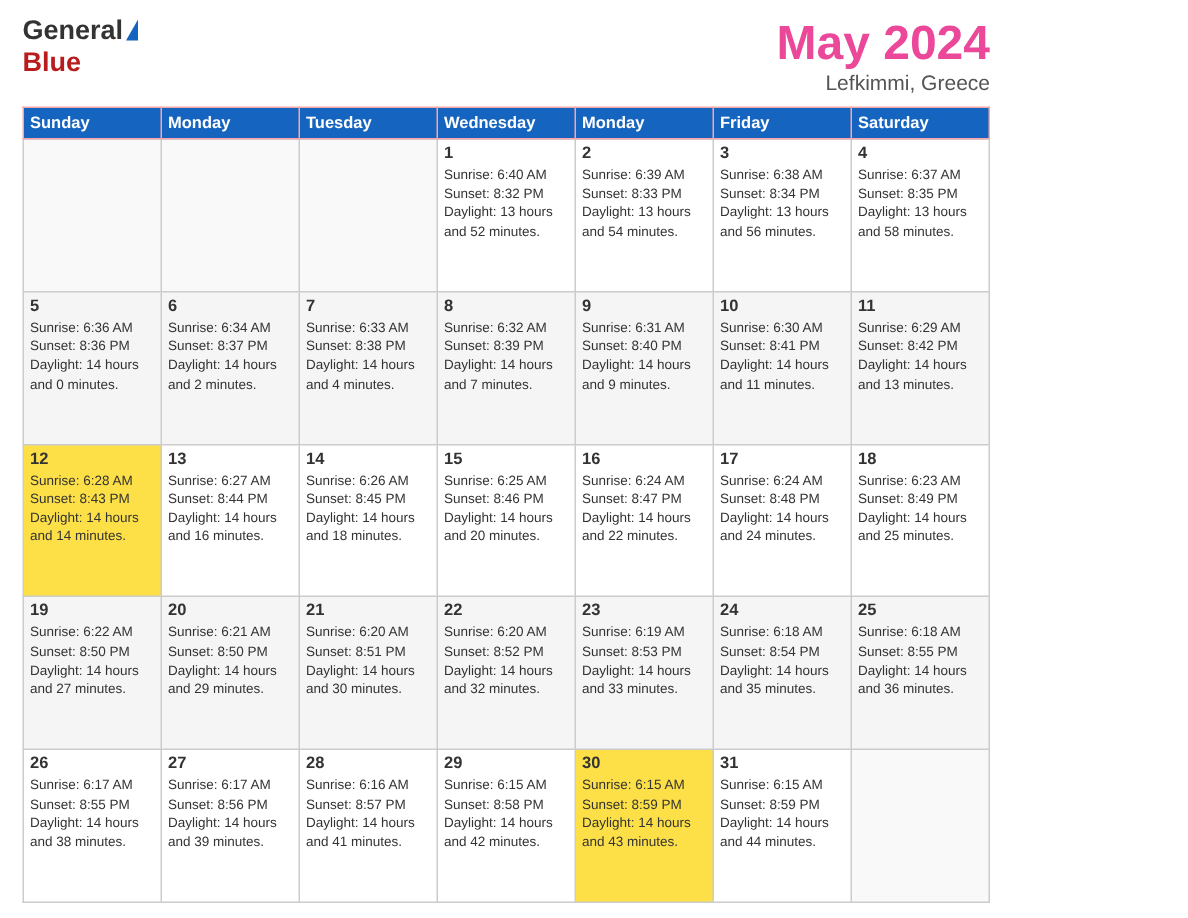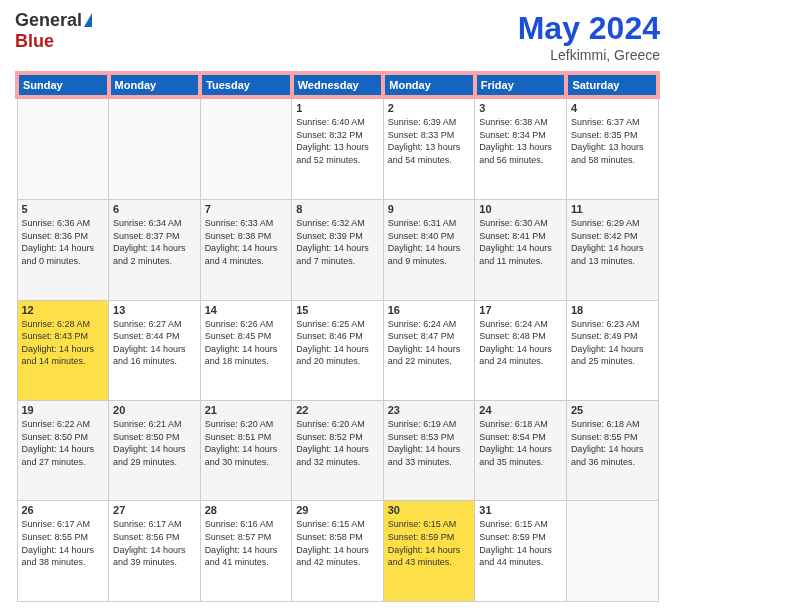--- a/index.html
+++ b/index.html
@@ -50,41 +50,41 @@
       border-bottom: 14px solid #1565c0;
       margin-left: 2px;
       margin-bottom: 2px;
     }
     .title-block {
       text-align: right;
     }
     .title-month {
       font-size: 32px;
       font-weight: bold;
-      color: #1d4ed8;
+      color: #ec4899;
     }
     .title-location {
       font-size: 14px;
       color: #555;
     }
     .calendar {
       flex: 1;
       border: 1px solid #ccc;
       border-collapse: collapse;
       width: 100%;
       table-layout: fixed;
     }
     .calendar th {
       background-color: #1565c0;
       color: #fff;
       font-size: 11px;
       font-weight: bold;
       padding: 4px 4px;
       text-align: left;
-      border: 4px solid #fca5a5;
+      border: 1px solid #fca5a5;
     }
     .calendar td {
       border: 1px solid #ccc;
       vertical-align: top;
       padding: 3px 4px;
       font-size: 9.5px;
       color: #333;
       background: #fff;
     }
     .calendar tr:nth-child(even) td {

